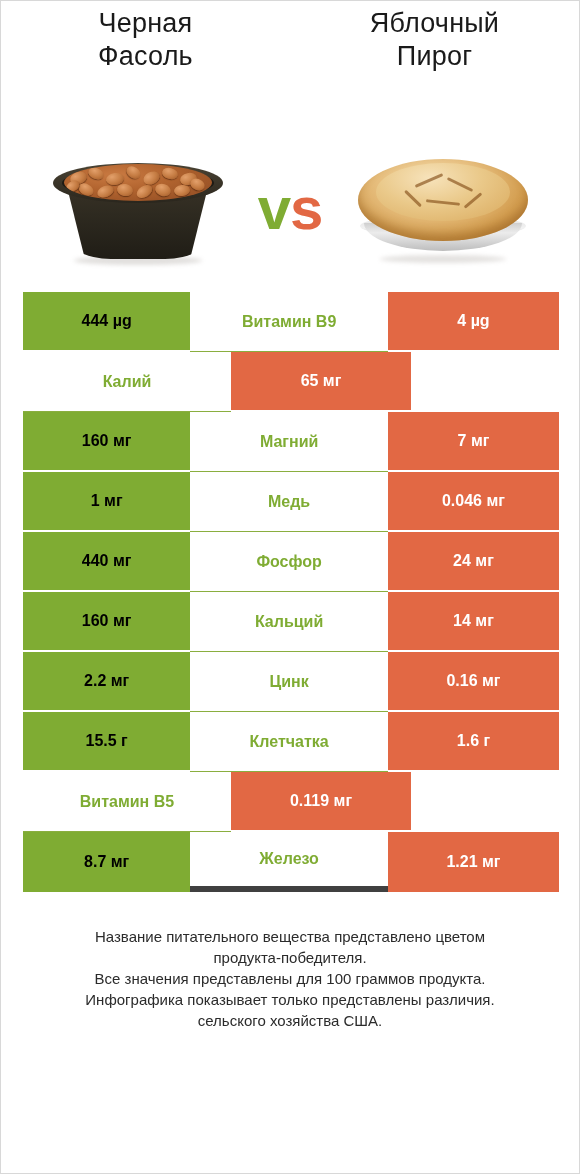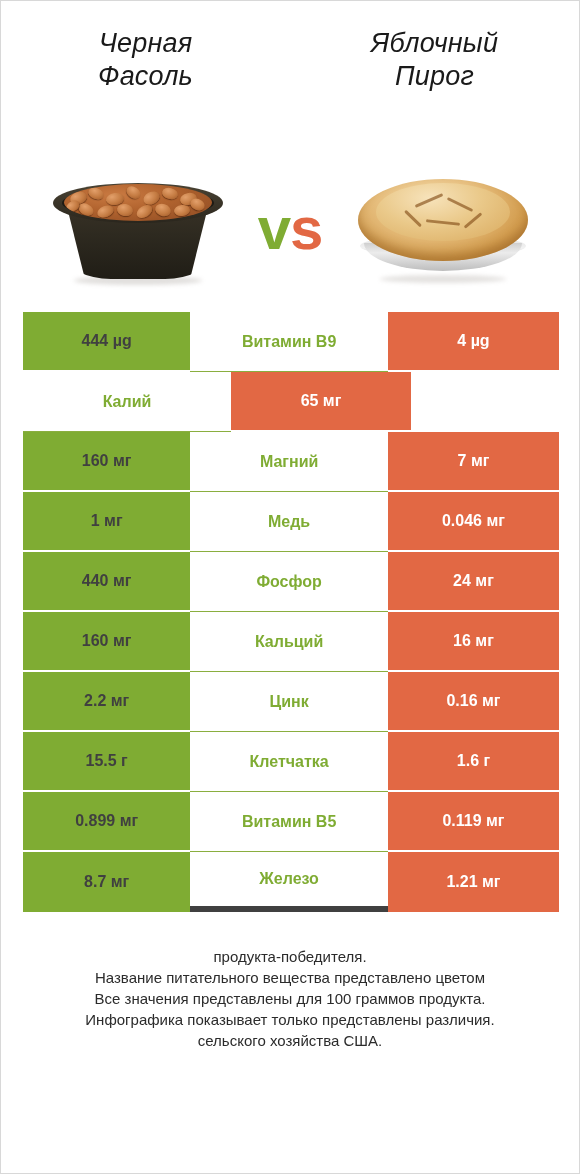--- a/index.html
+++ b/index.html
@@ -13,22 +13,21 @@
     font-family: "Liberation Sans", "DejaVu Sans", sans-serif;
     position: relative;
     overflow: hidden;
     box-sizing: border-box;
     border: 1px solid #d8d8d8;
   }
 
   
   .titles {
     display: flex;
-    padding-top: 26px;
-    font-style: italic;
+    padding-top: 6px;
   }
   .title-cell {
     width: 50%;
     text-align: center;
     box-sizing: border-box;
   }
   .title-cell h1 {
     margin: 0 auto;
     font-size: 27px;
     line-height: 33px;
@@ -183,21 +182,21 @@
   .cell {
     display: flex;
     align-items: center;
     justify-content: center;
     box-sizing: border-box;
     height: 60px;
   }
   .cell-left {
     width: 176px;
     background: #7FAC33;
-    color: #404040;
+    color: #000000;
     border-bottom: 2px solid #ffffff;
   }
   .cell-mid {
     width: 208px;
     background: #ffffff;
     color: #7FAC33;
     font-weight: 700;
     font-size: 16px;
     border-bottom: 1px solid #8aae3f;
   }
@@ -350,21 +349,21 @@
   </div>
 
   <div class="row">
     <div class="cell cell-left">
         <span class="val">160 мг</span>
       </div>
     <div class="cell cell-mid">
         <span>Кальций</span>
       </div>
     <div class="cell cell-right">
-        <span class="val">16 мг</span>
+        <span class="val">14 мг</span>
       </div>
   </div>
 
   <div class="row">
     <div class="cell cell-left">
         <span class="val">2.2 мг</span>
       </div>
     <div class="cell cell-mid">
         <span>Цинк</span>
       </div>
@@ -379,23 +378,20 @@
       </div>
     <div class="cell cell-mid">
         <span>Клетчатка</span>
       </div>
     <div class="cell cell-right">
         <span class="val">1.6 г</span>
       </div>
   </div>
 
   <div class="row">
-    <div class="cell cell-left">
-        <span class="val">0.899 мг</span>
-      </div>
     <div class="cell cell-mid">
         <span>Витамин B5</span>
       </div>
     <div class="cell cell-right">
         <span class="val">0.119 мг</span>
       </div>
   </div>
 
   <div class="row">
     <div class="cell cell-left">
@@ -405,18 +401,18 @@
         <span>Железо</span>
       </div>
     <div class="cell cell-right">
         <span class="val">1.21 мг</span>
       </div>
   </div>
 
 </div>
 
 <div class="footer">
+  <p>Название питательного вещества представлено цветом</p>
   <p>продукта-победителя.</p>
-  <p>Название питательного вещества представлено цветом</p>
   <p>Все значения представлены для 100 граммов продукта.</p>
   <p>Инфографика показывает только представлены различия.</p>
   <p>сельского хозяйства США.</p>
 </div>
 
 </body></html>

